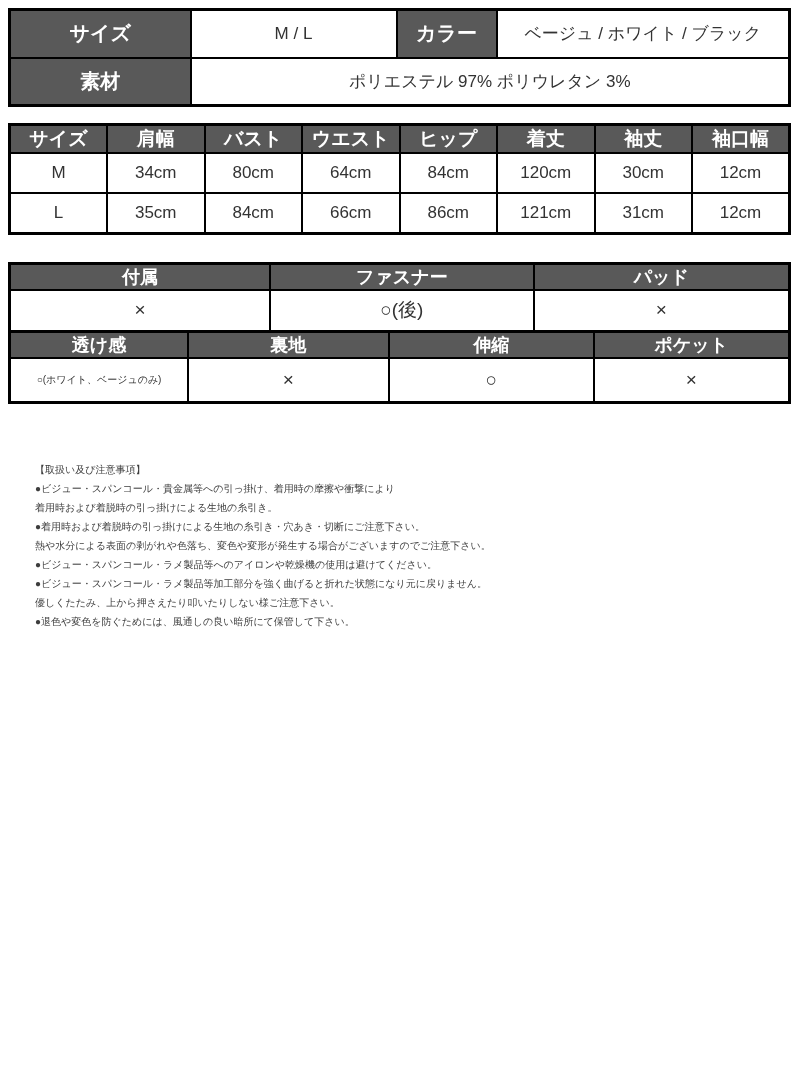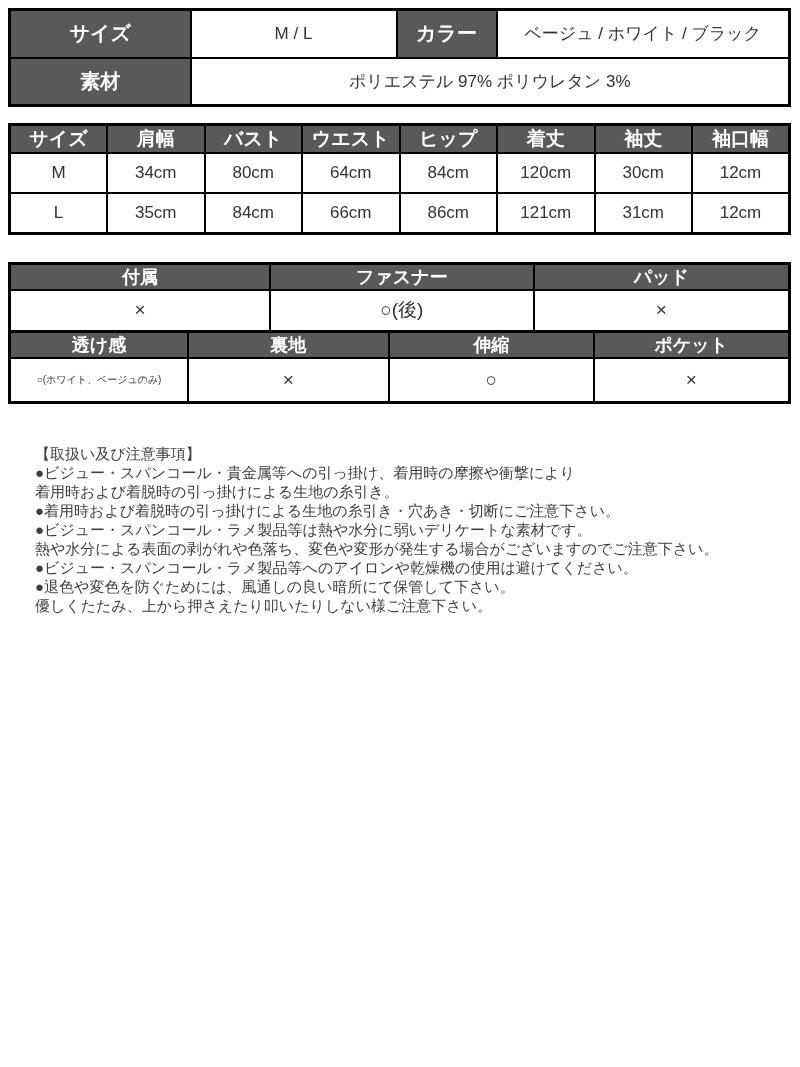--- a/index.html
+++ b/index.html
@@ -45,22 +45,22 @@
   
   .t3a { margin-top: 27px; }
   .t3a tr.hrow td, .t3b tr.hrow td { height: 26px; font-size: 18px; }
   .t3a tr.vrow td { height: 42px; font-size: 19px; }
   .t3b { margin-top: -3px; }
   .t3b tr.vrow td { height: 44px; font-size: 19px; }
   .t3b tr.vrow td.small { font-size: 10px; }
 
   
   .notes {
-    margin: 40px 10px 0 35px;
-    font-size: 15px;
+    margin: 56px 10px 0 35px;
+    font-size: 10px;
     line-height: 19px;
     color: #3d3d3d;
   }
   .notes .line { white-space: nowrap; }
 </style>
 </head>
 <body>
 
 <div class="page">
 
@@ -171,20 +171,20 @@
       <td>×</td>
     </tr>
   </tbody>
     </table>
 
   <div class="notes">
     <div class="line">【取扱い及び注意事項】</div>
     <div class="line">●ビジュー・スパンコール・貴金属等への引っ掛け、着用時の摩擦や衝撃により</div>
     <div class="line">着用時および着脱時の引っ掛けによる生地の糸引き。</div>
     <div class="line">●着用時および着脱時の引っ掛けによる生地の糸引き・穴あき・切断にご注意下さい。</div>
-    <div class="line">●ビジュー・スパンコール・ラメ製品等は熱や水分に弱いデリケートな素材です。</div>
     <div class="line">熱や水分による表面の剥がれや色落ち、変色や変形が発生する場合がございますのでご注意下さい。</div>
     <div class="line">●ビジュー・スパンコール・ラメ製品等へのアイロンや乾燥機の使用は避けてください。</div>
+    <div class="line">●ビジュー・スパンコール・ラメ製品等加工部分を強く曲げると折れた状態になり元に戻りません。</div>
+    <div class="line">優しくたたみ、上から押さえたり叩いたりしない様ご注意下さい。</div>
     <div class="line">●退色や変色を防ぐためには、風通しの良い暗所にて保管して下さい。</div>
-    <div class="line">優しくたたみ、上から押さえたり叩いたりしない様ご注意下さい。</div>
   </div>
 
 </div>
 
 </body></html>

